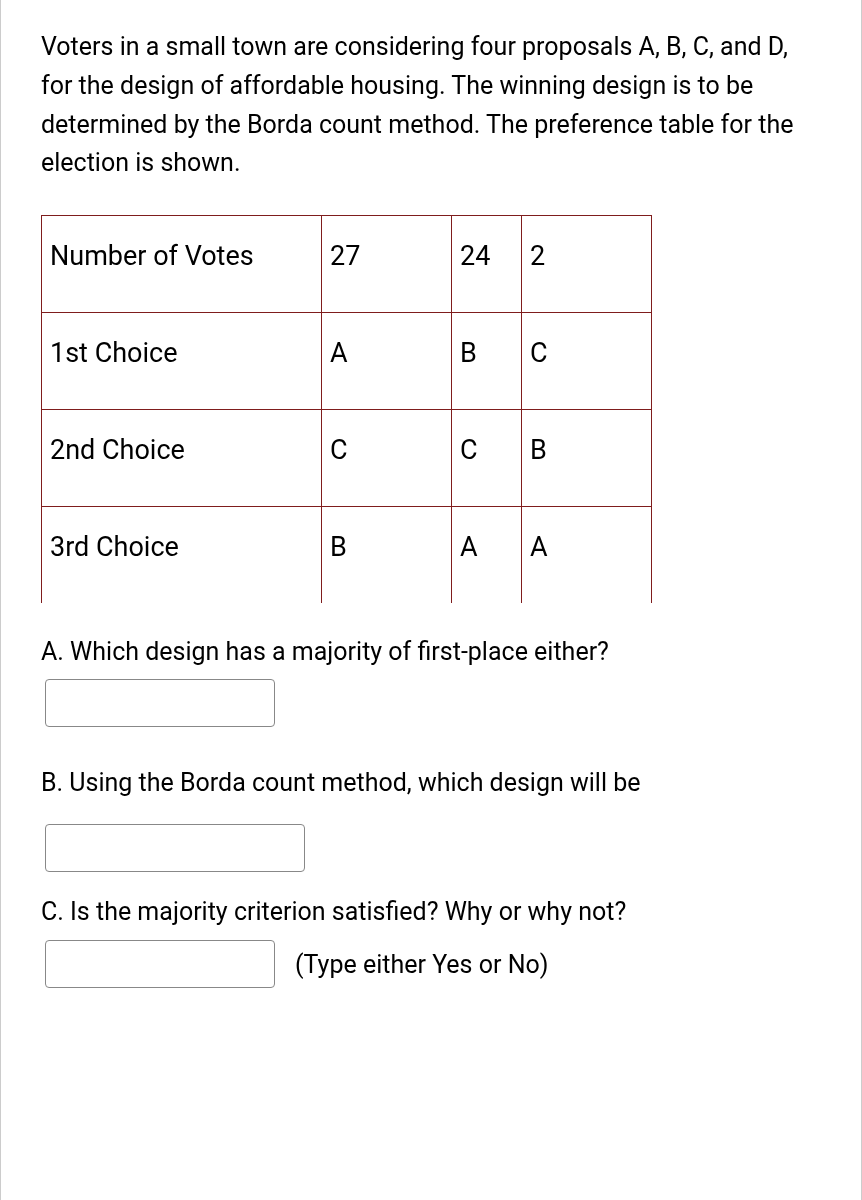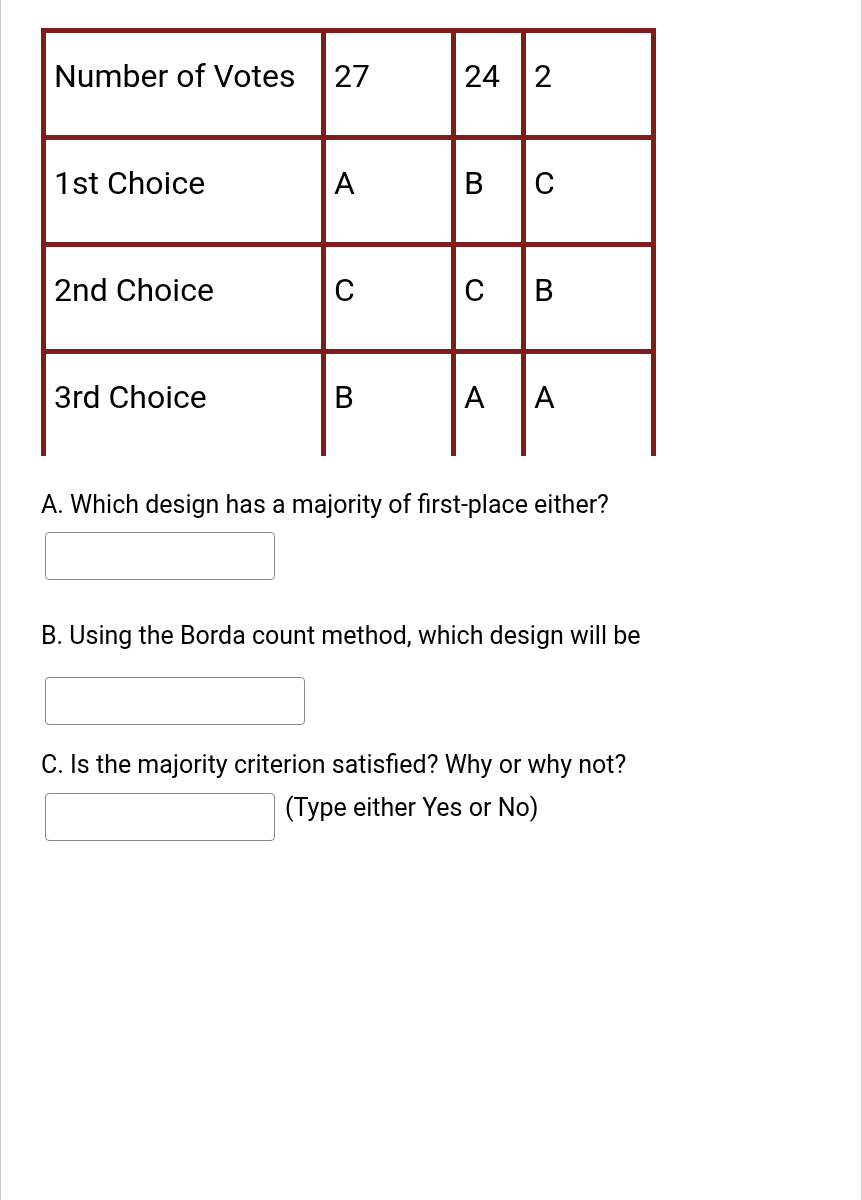--- a/index.html
+++ b/index.html
@@ -25,24 +25,24 @@
     }
     .problem-text {
       line-height: 1.55;
       margin-bottom: 32px;
     }
     table {
       border-collapse: collapse;
       margin-bottom: 30px;
     }
     table td {
-      border: 5px solid #7f1d1d;
+      border: 1px solid #7f1d1d;
       padding: 0;
       vertical-align: top;
-      font-size: 32px;
+      font-size: 27px;
     }
     table tr:last-child td {
       border-bottom: none;
     }
     .row-header {
       width: 280px;
       padding: 24px 8px 40px 8px;
     }
     .col1 {
       width: 130px;
@@ -84,28 +84,30 @@
     .inline-question .input-box {
       vertical-align: baseline;
       position: relative;
       top: 10px;
     }
     .question-c-wrap {
       margin-top: 10px;
     }
     .c-second-line {
       display: flex;
-      gap: 6px;
+      align-items: center;
+      gap: 16px;
       margin-top: 10px;
     }
   </style>
 </head>
 <body>
 
 <div class="container">
+  <p class="problem-text">Voters in a small town are considering four proposals A, B, C, and D, for the design of affordable housing. The winning design is to be determined by the Borda count method. The preference table for the election is shown.</p>
 
   <table>
     <tbody>
         <tr>
       <td class="row-header">Number of Votes</td>
       <td class="col1">27</td>
       <td class="col2">24</td>
       <td class="col3">2</td>
     </tr>
     <tr>

